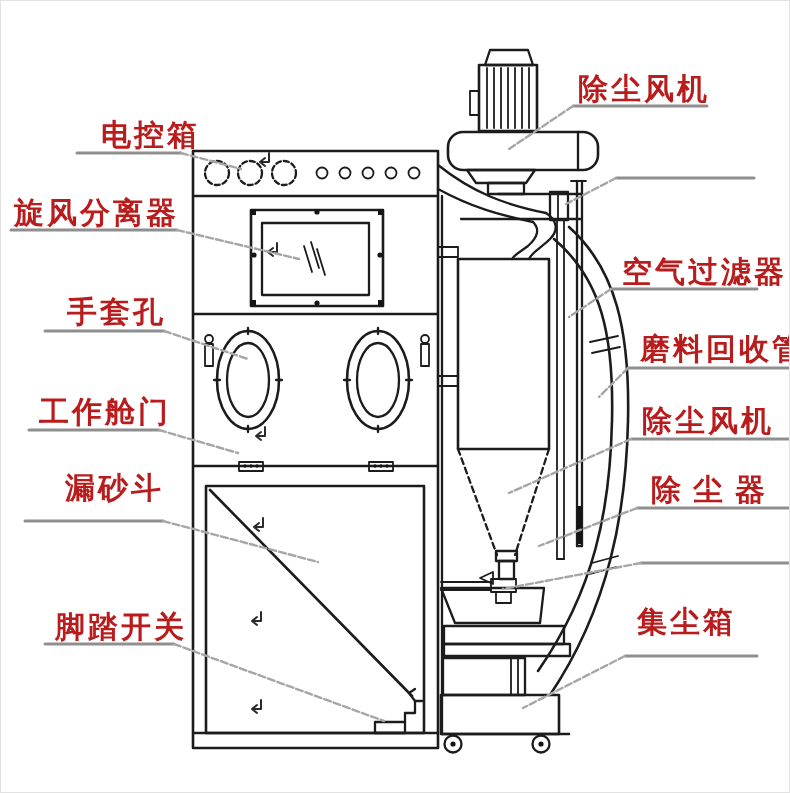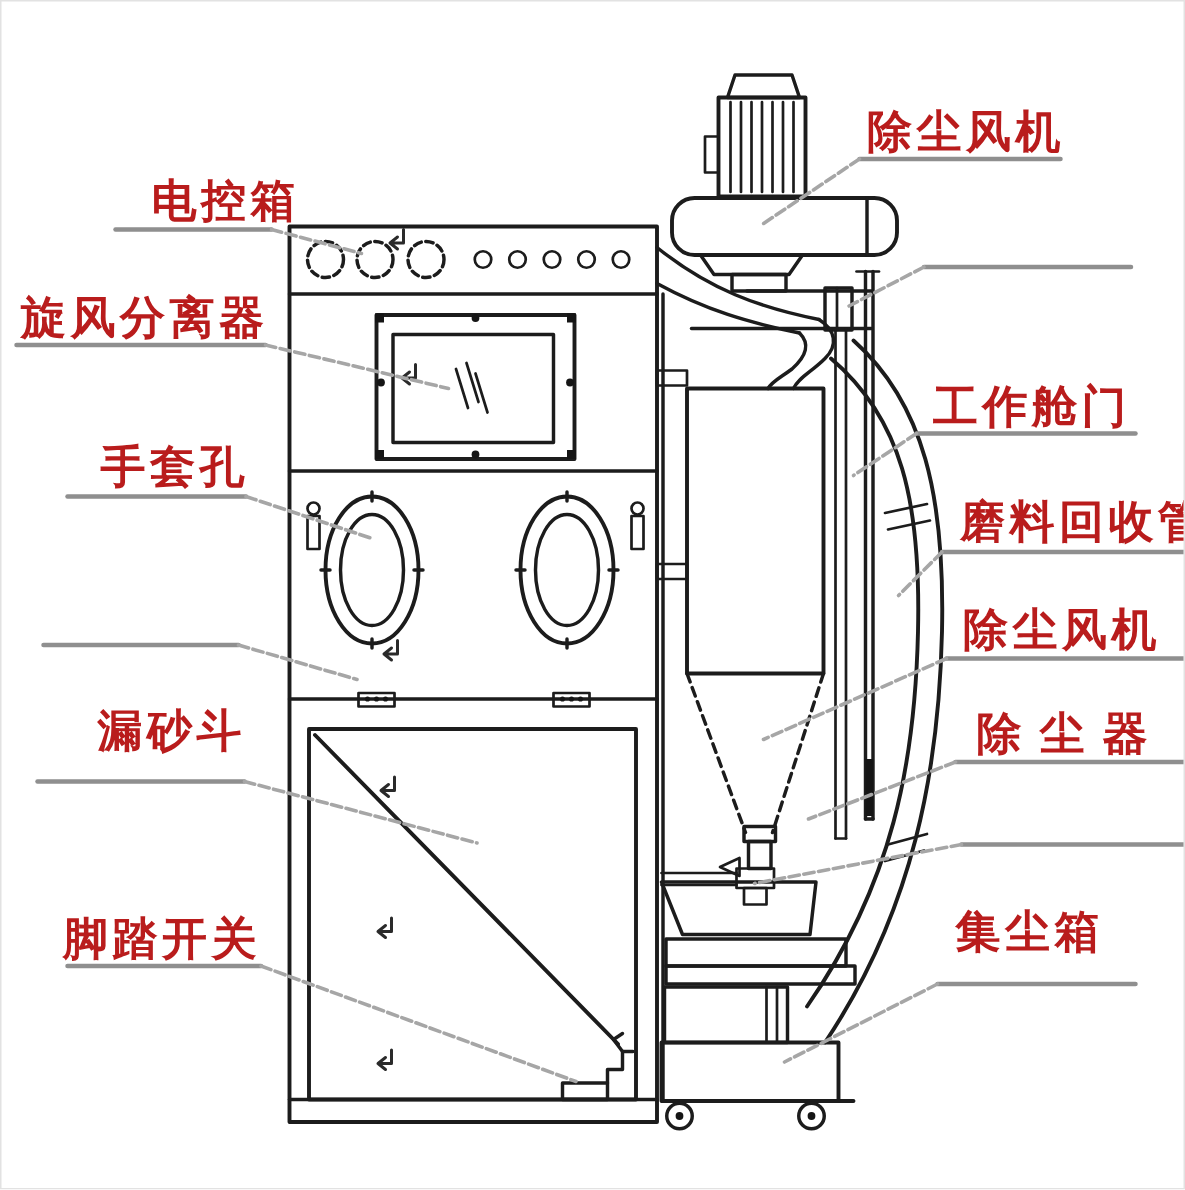--- a/index.html
+++ b/index.html
@@ -270,23 +270,24 @@
       <g>
           <line class="under" x1="624" y1="655" x2="756" y2="655"></line>
           <line class="lead" x1="624" y1="655" x2="522" y2="707"></line>
         </g>
     </g>
   </svg>
 
   <div class="lbl" style="left:100px;top:119px">电控箱</div>
   <div class="lbl" style="left:13px;top:197px">旋风分离器</div>
   <div class="lbl" style="left:66px;top:296px">手套孔</div>
+  <div class="lbl" style="left:38px;top:396px">工作舱门</div>
   <div class="lbl" style="left:64px;top:472px">漏砂斗</div>
-  <div class="lbl" style="left:41px;top:611px">脚踏开关</div>
+  <div class="lbl" style="left:54px;top:611px">脚踏开关</div>
 
   <div class="lbl" style="left:577px;top:73px">除尘风机</div>
-  <div class="lbl" style="left:621px;top:256px">工作舱门</div>
+  <div class="lbl" style="left:621px;top:256px">空气过滤器</div>
   <div class="lbl" style="left:639px;top:333px">磨料回收管</div>
   <div class="lbl" style="left:641px;top:405px">除尘风机</div>
   <div class="lbl wide" style="left:650px;top:474px">除尘器</div>
   <div class="lbl" style="left:636px;top:606px">集尘箱</div>
 
 </div>
 
 </body></html>

